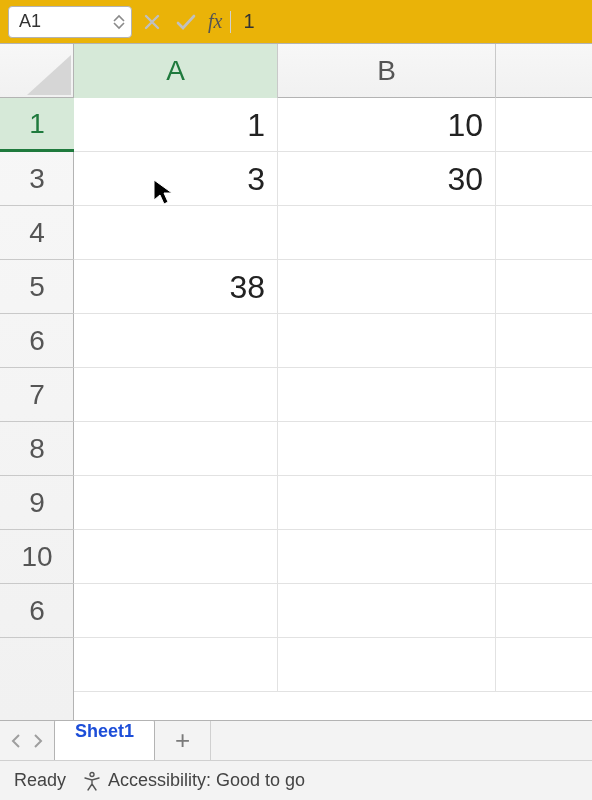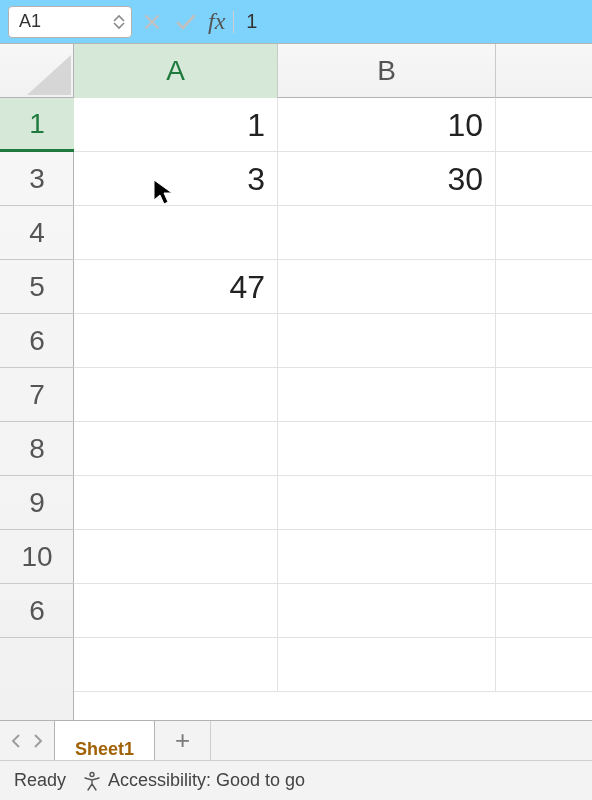--- a/index.html
+++ b/index.html
@@ -11,21 +11,21 @@
     overflow: hidden;
     color: #333;
     position: relative;
   }
 
   
   .formula-bar {
     display: flex;
     align-items: center;
     height: 44px;
-    background: #7dd3fc;
+    background: #eab308;
     border-bottom: 1px solid #b3b3b3;
     padding: 6px 8px;
     gap: 6px;
   }
   .name-box {
     display: flex;
     align-items: center;
     width: 124px;
     height: 32px;
     border: 1px solid #b3b3b3;
@@ -52,21 +52,21 @@
     height: 28px;
     display: flex;
     align-items: center;
     justify-content: center;
     color: #b0b0b0;
   }
   .fb-icon.disabled { color: #c4c4c4; }
   .fx-label {
     font-style: italic;
     font-family: "Times New Roman", serif;
-    font-size: 24px;
+    font-size: 20px;
     color: #555;
     padding: 0 2px;
   }
   .formula-sep {
     width: 1px;
     height: 22px;
     background: #d0d0d0;
   }
   .formula-content {
     flex: 1;
@@ -181,30 +181,30 @@
   .tab-nav {
     display: flex;
     align-items: center;
     padding: 0 10px;
     gap: 10px;
     color: #9e9e9e;
   }
   .tab-nav svg{display:block;}
   .tab {
     display: flex;
-    align-items: flex-end;
+    align-items: flex-start;
     padding: 0 20px;
     background: #fff;
     border: 1px solid #b3b3b3;
     border-bottom: none;
     border-top-left-radius: 2px;
     border-top-right-radius: 2px;
     font-size: 18px;
     font-weight: 600;
-    color: #a16207;
+    color: #1d4ed8;
     margin-top: -1px;
     position:relative;
   }
   .tab-add {
     display: flex;
     align-items: center;
     justify-content: center;
     width: 56px;
     color: #7a7a7a;
     font-size: 26px;
@@ -293,21 +293,21 @@
       </div>
       <div class="row" style="height: 54px;">
         <div class="cell" style="width: 204px; height: 54px;">3</div>
         <div class="cell" style="width: 218px; height: 54px; text-align: right;">30</div>
       </div>
       <div class="row" style="height: 54px;">
         <div class="cell" style="width: 204px; height: 54px;"></div>
         <div class="cell" style="width: 218px; height: 54px;"></div>
       </div>
       <div class="row" style="height: 54px;">
-        <div class="cell" style="width: 204px; height: 54px;">47</div>
+        <div class="cell" style="width: 204px; height: 54px;">38</div>
         <div class="cell" style="width: 218px; height: 54px;"></div>
       </div>
       <div class="row" style="height: 54px;">
         <div class="cell" style="width: 204px; height: 54px;"></div>
         <div class="cell" style="width: 218px; height: 54px;"></div>
       </div>
       <div class="row" style="height: 54px;">
         <div class="cell" style="width: 204px; height: 54px;"></div>
         <div class="cell" style="width: 218px; height: 54px;"></div>
       </div>

